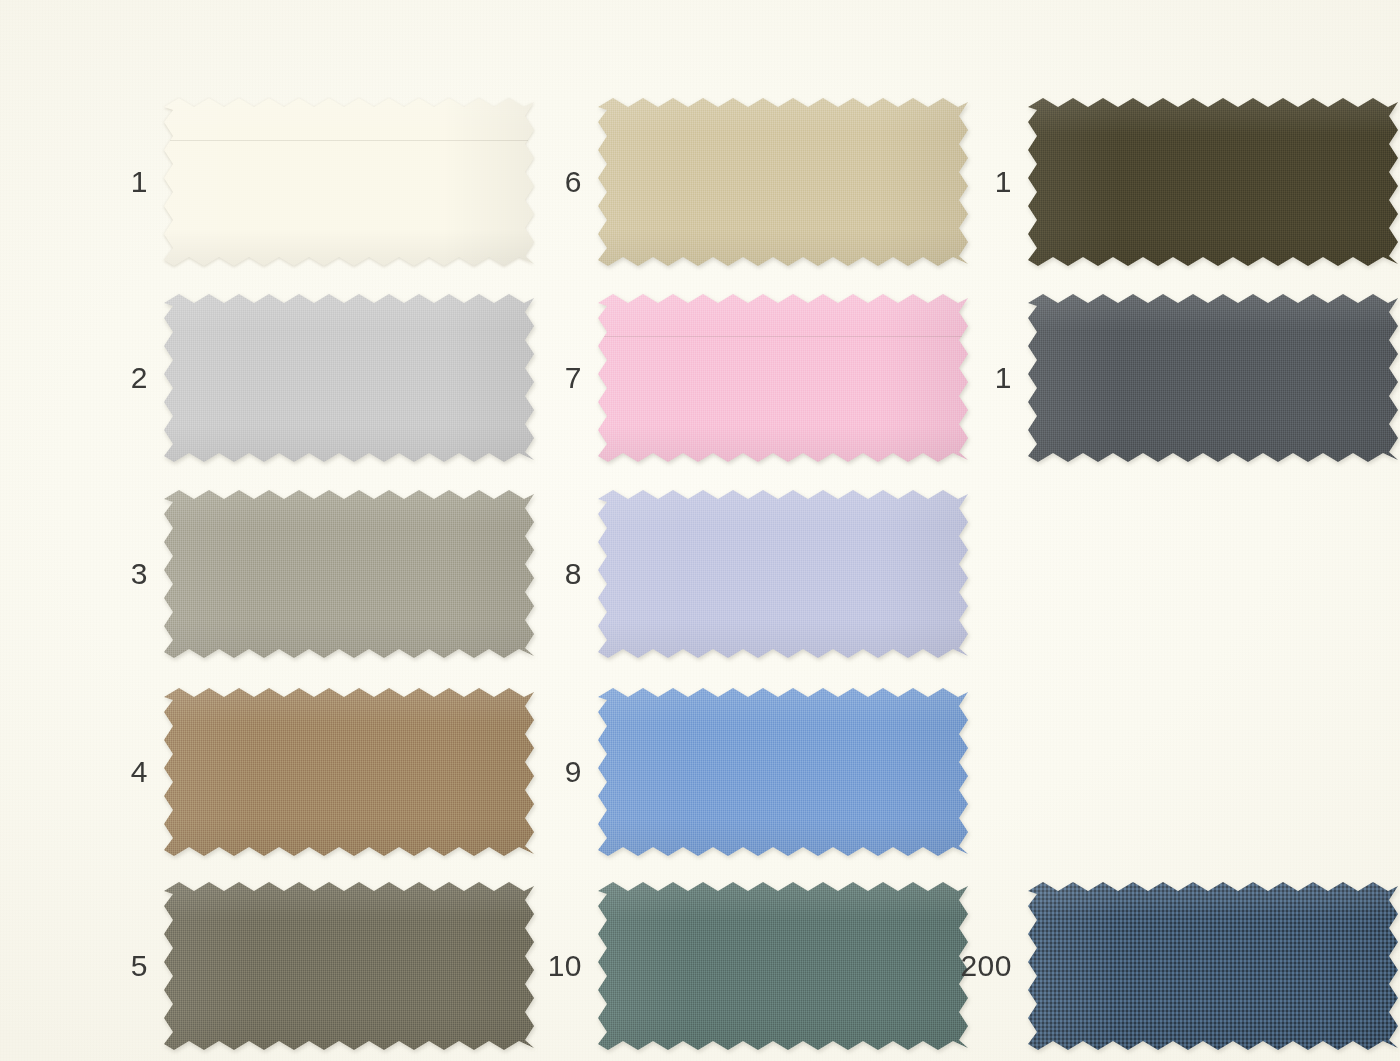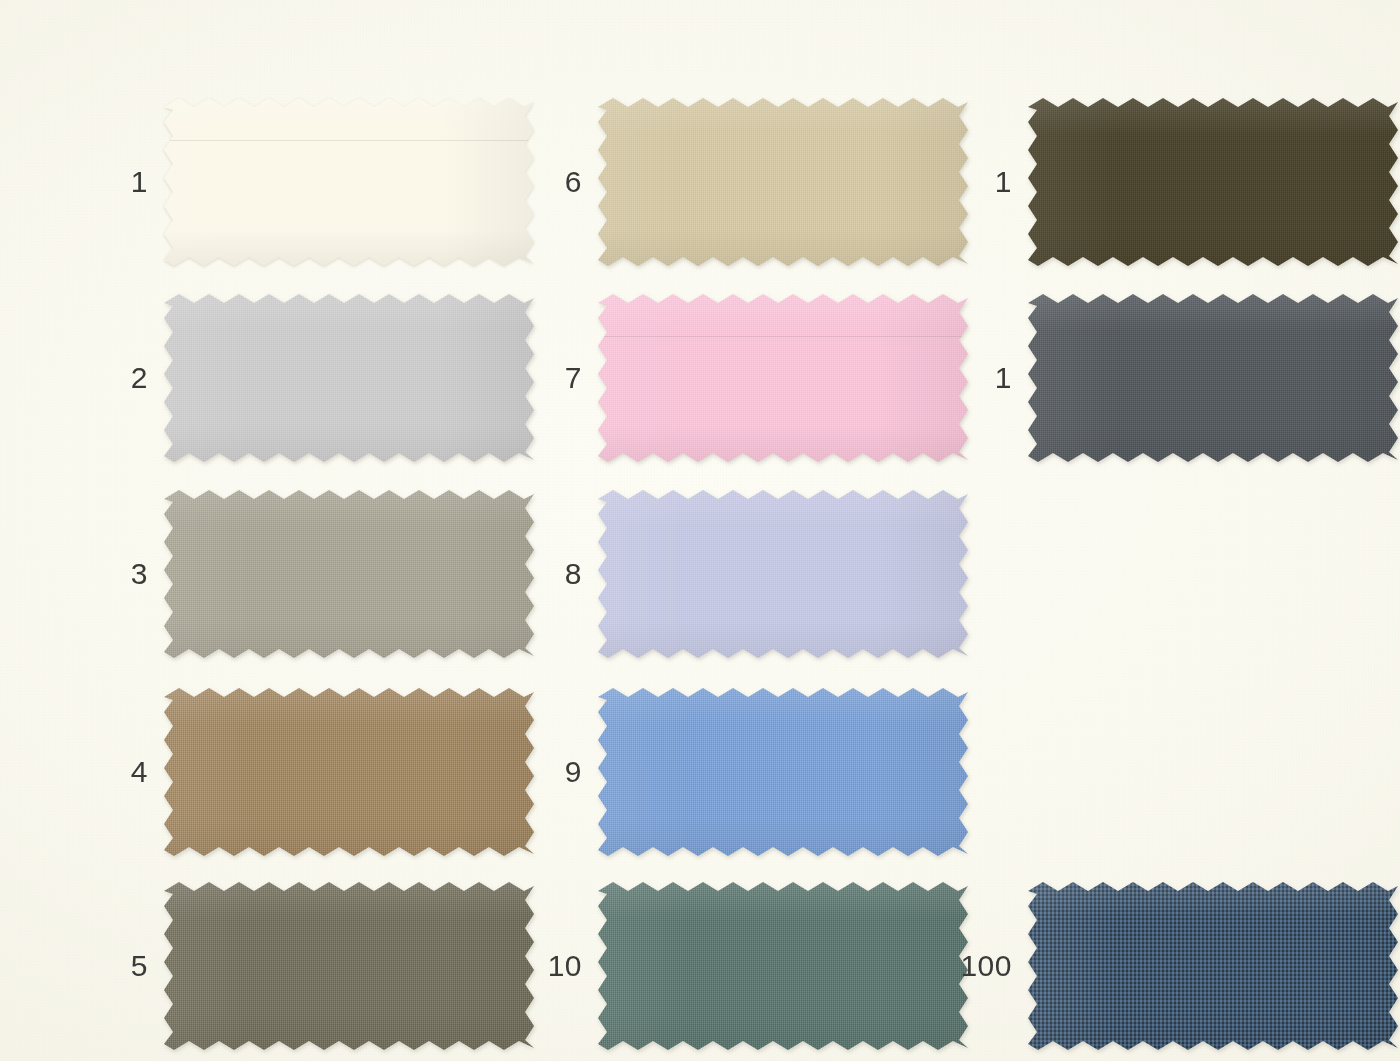--- a/index.html
+++ b/index.html
@@ -225,20 +225,20 @@
           <div class="cloth" style="--sw: #4A452F;"></div>
         </div>
       </div>
       <div class="swatch-cell" style="left: 938px; top: 294px; height: 168px;">
         <div class="swatch-label" style="color: rgb(58, 58, 56);">1</div>
         <div class="swatch-wrap" style="width: 370px; height: 168px;">
           <div class="cloth" style="--sw: #555A5E;"></div>
         </div>
       </div>
       <div class="swatch-cell" style="left: 938px; top: 882px; height: 168px;">
-        <div class="swatch-label" style="color: rgb(58, 58, 56);">100</div>
+        <div class="swatch-label" style="color: rgb(58, 58, 56);">200</div>
         <div class="swatch-wrap" style="width: 370px; height: 168px;">
           <div class="cloth coarse" style="--sw: #3C5166;"></div>
         </div>
       </div>
     </div>
 
 </div>
 
 </body></html>

